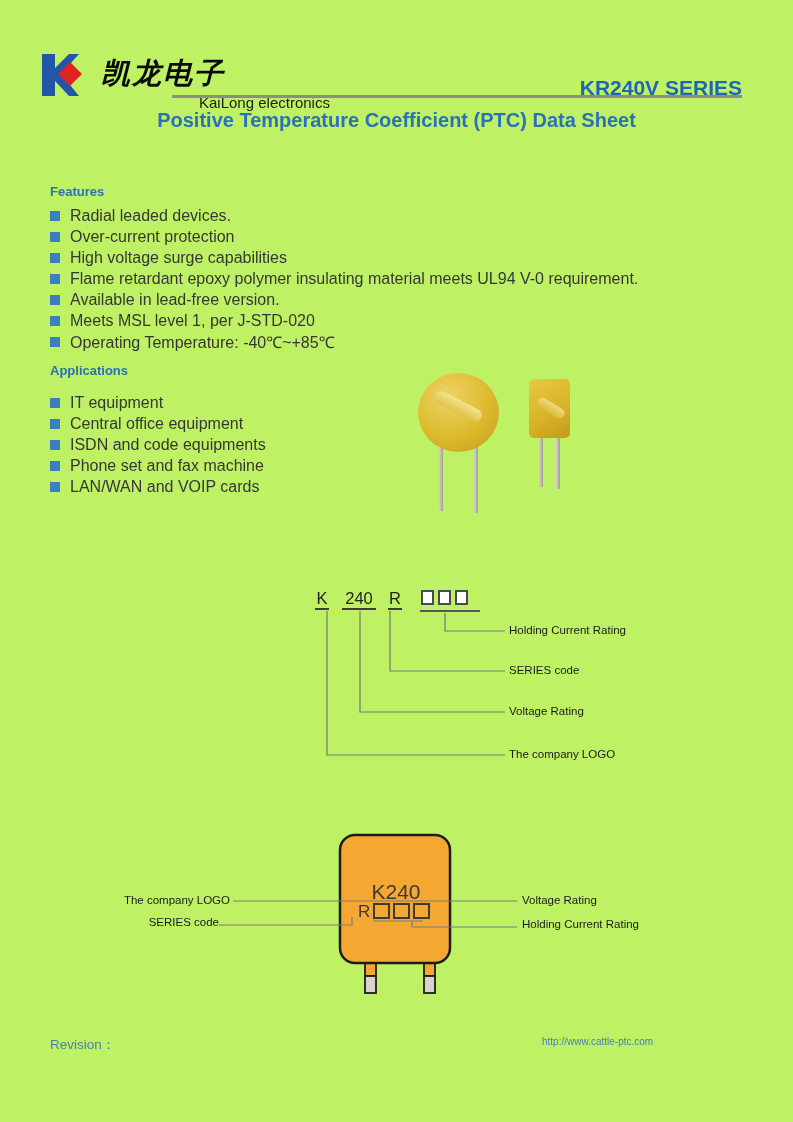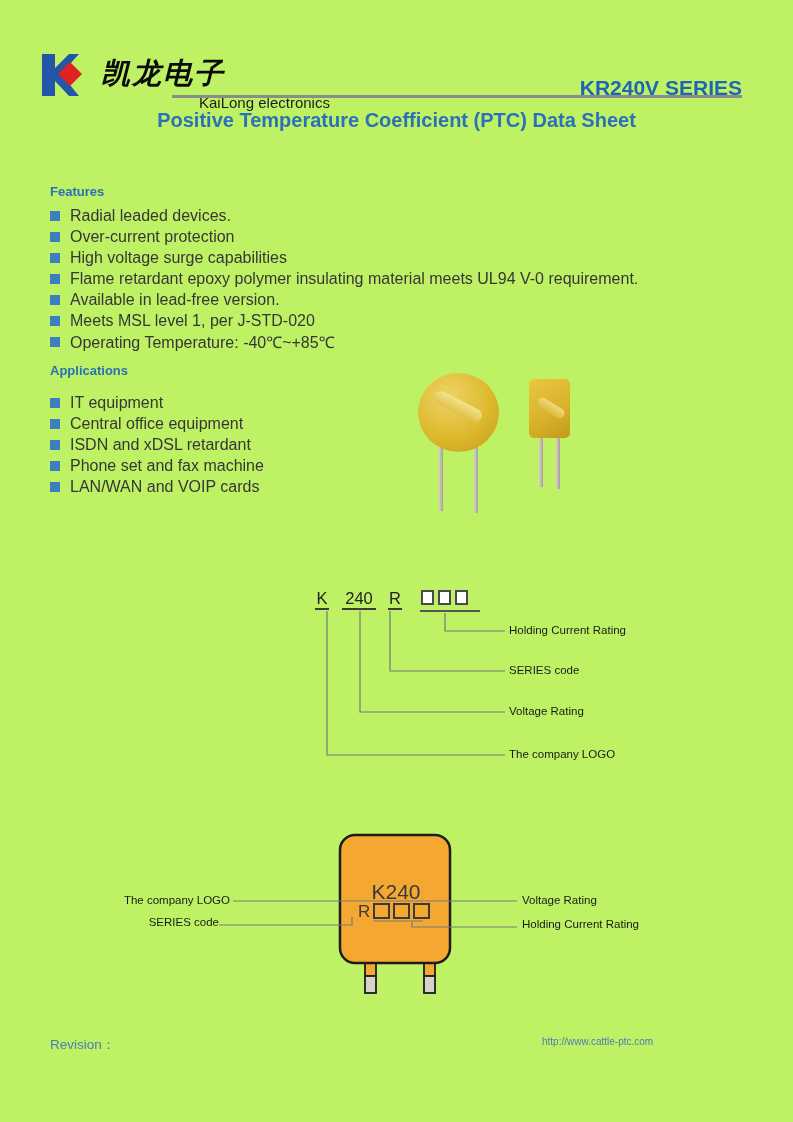--- a/index.html
+++ b/index.html
@@ -134,21 +134,21 @@
     <li>
         <span class="sq"></span>
         <span>IT equipment</span>
       </li>
     <li>
         <span class="sq"></span>
         <span>Central office equipment</span>
       </li>
     <li>
         <span class="sq"></span>
-        <span>ISDN and xDSL retardant</span>
+        <span>ISDN and code equipments</span>
       </li>
     <li>
         <span class="sq"></span>
         <span>Phone set and fax machine</span>
       </li>
     <li>
         <span class="sq"></span>
         <span>LAN/WAN and VOIP cards</span>
       </li>
   </ul>

